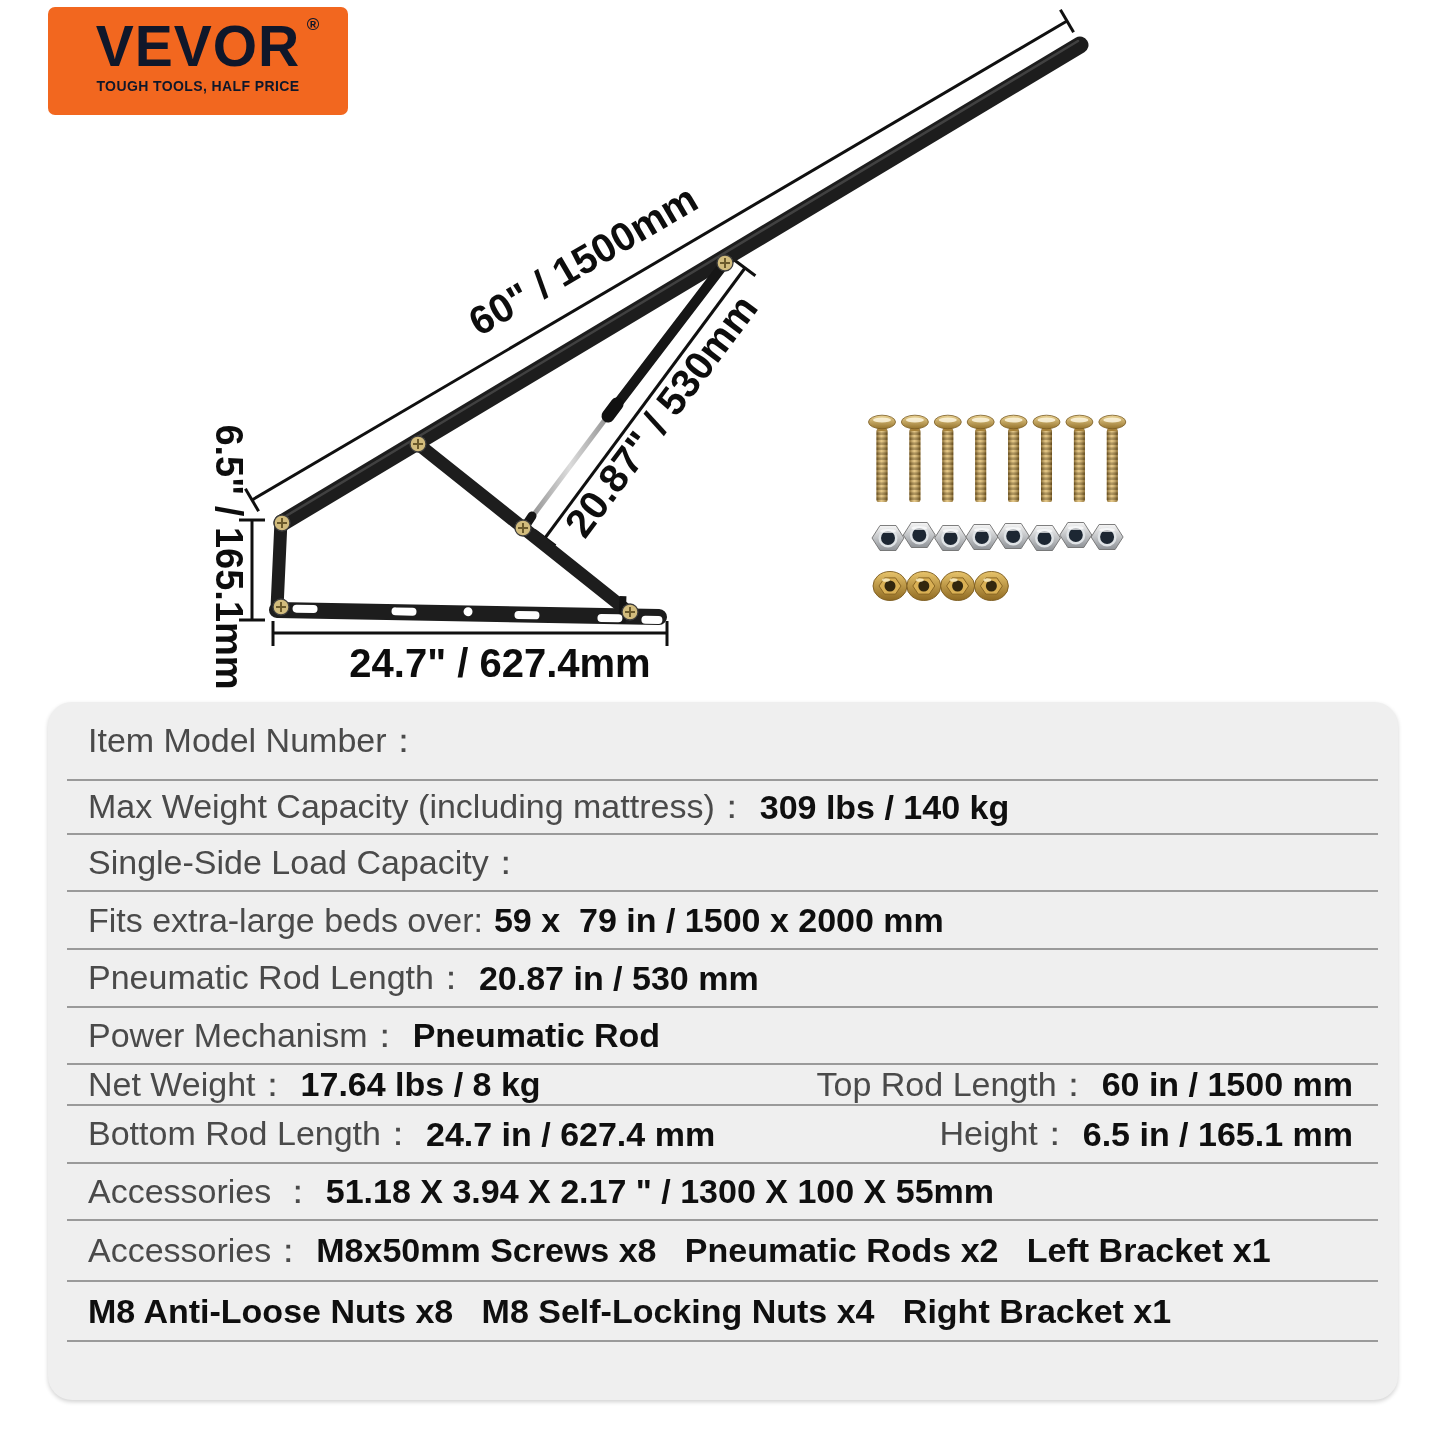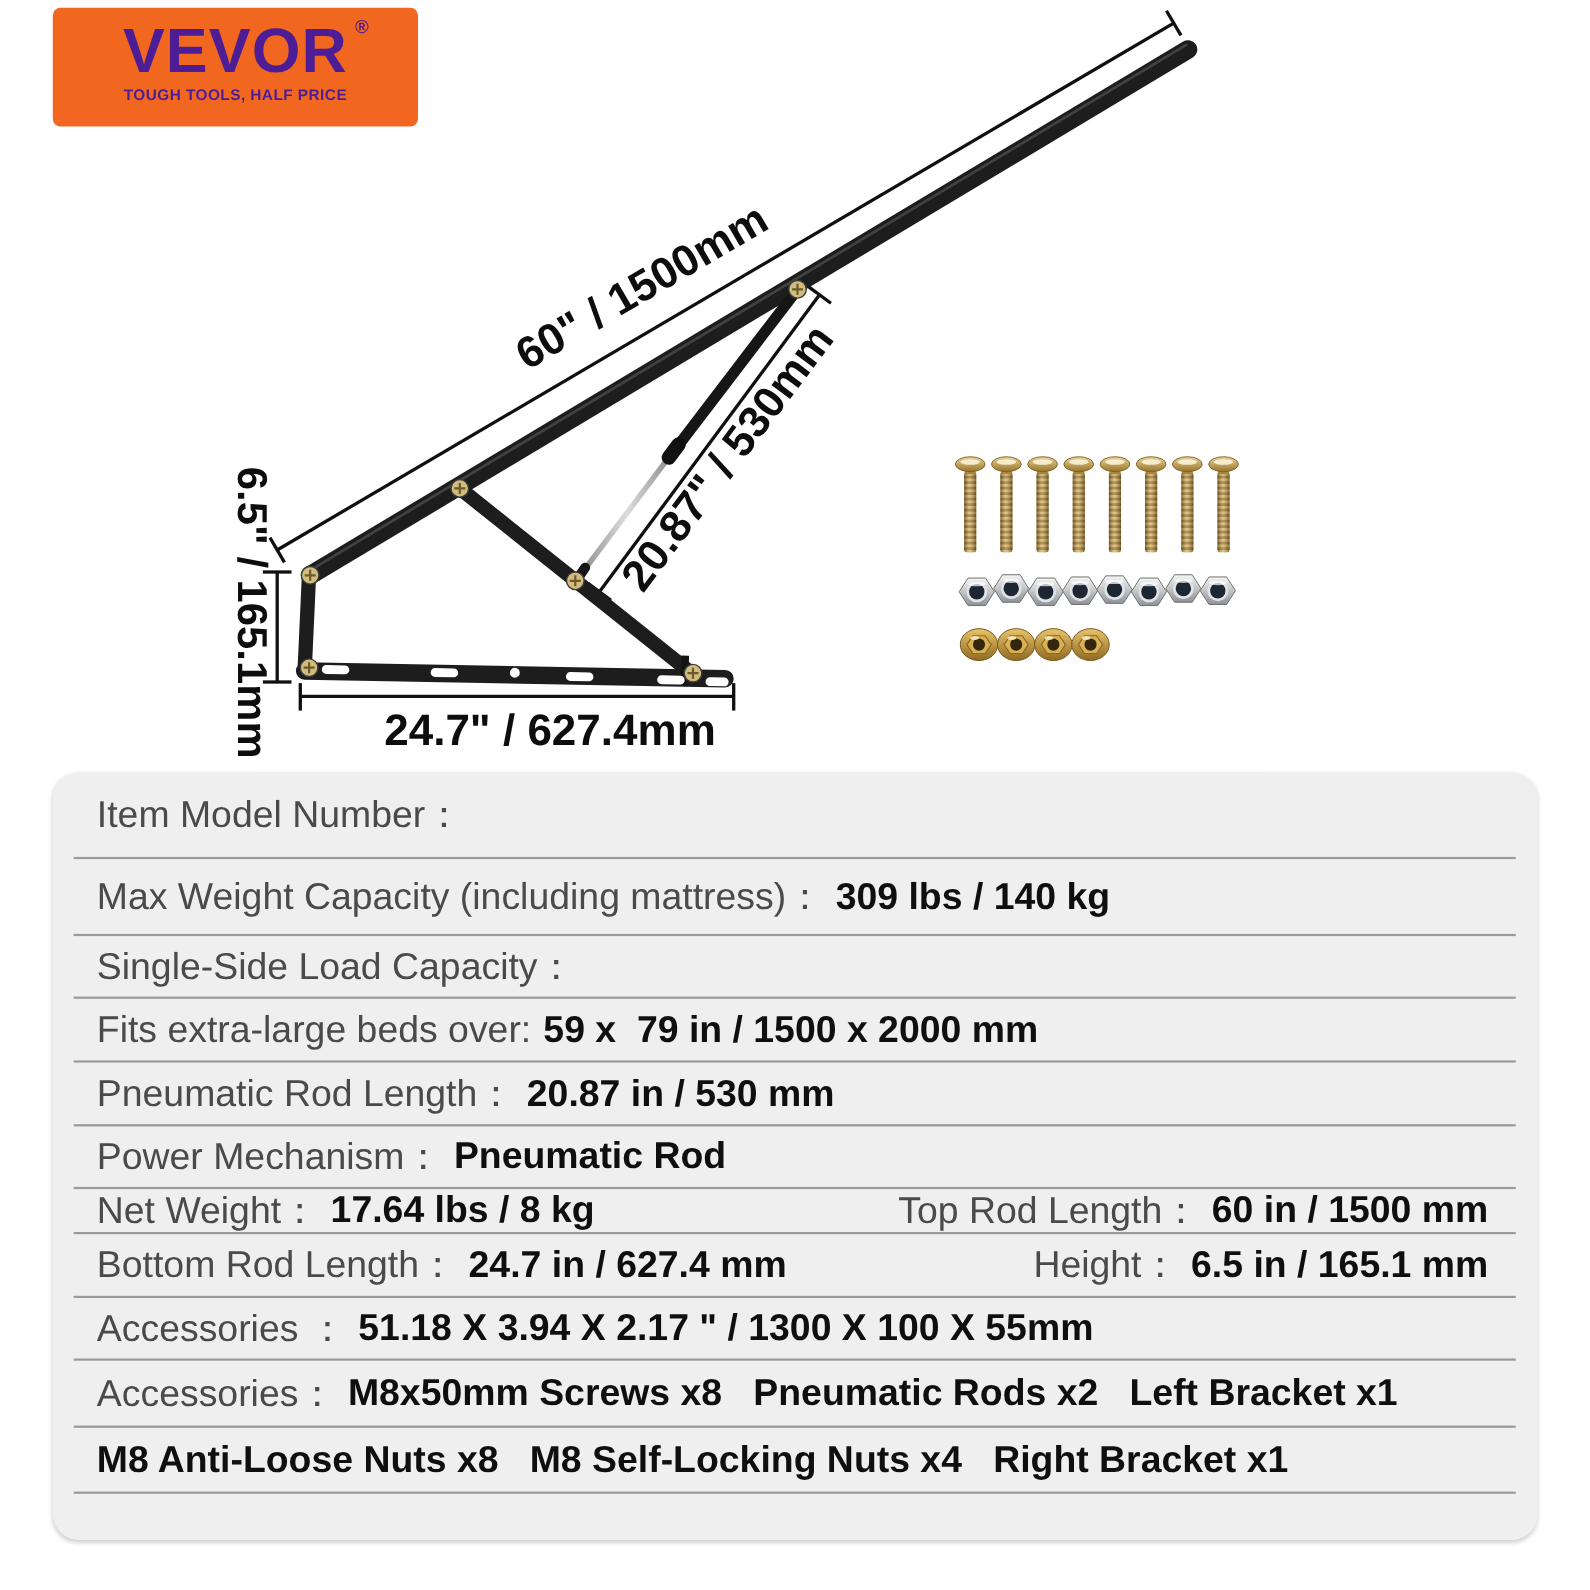--- a/index.html
+++ b/index.html
@@ -2,22 +2,22 @@
 <html><head>
 <meta charset="utf-8">
 <style>
   html,body{margin:0;padding:0;}
   body{
     width:1445px;height:1445px;position:relative;background:#ffffff;overflow:hidden;
     font-family:"Liberation Sans","DejaVu Sans",sans-serif;
   }
   
   .logo{
-    position:absolute;left:48px;top:7px;width:332px;height:108px;
-    background:#F2671F;border-radius:7px;color:#4c1d95;text-align:center;z-index:5;
+    position:absolute;left:48px;top:7px;width:300px;height:108px;
+    background:#F2671F;border-radius:7px;color:#0f172a;text-align:center;z-index:5;
   }
   .logo .brand{font-size:57px;font-weight:bold;letter-spacing:1px;line-height:1;margin-top:11px;position:relative;display:inline-block;}
   .logo .reg{position:absolute;right:-20px;top:-2px;font-size:17px;font-weight:bold;}
   .logo .tagline{font-size:14px;font-weight:bold;letter-spacing:.4px;margin-top:3px;}
   
   svg.diagram{position:absolute;left:0;top:0;}
   svg text{font-family:"Liberation Sans","DejaVu Sans",sans-serif;font-weight:bold;fill:#0d0d0d;}
   
   .panel{
     position:absolute;left:48px;top:702px;width:1350px;height:698px;
@@ -268,21 +268,21 @@
         <ellipse cx="991.4" cy="586" rx="17" ry="14.5" fill="url(#gFlange)" stroke="#7a5a1d" stroke-width="0.9"></ellipse>
         <polygon points="1002.4,586.0 996.9,594.1 985.9,594.1 980.4,586.0 985.9,577.9 996.9,577.9" fill="#d9b054" stroke="#8a6724" stroke-width="1"></polygon>
         <circle cx="991.4" cy="586" r="5.5" fill="#32270e"></circle>
         <ellipse cx="987.4" cy="580" rx="4" ry="1.8" fill="rgba(255,245,210,0.75)"></ellipse>
       </g>
     </g>
 </svg>
 
 <div class="panel" id="spec-panel">
     <div class="row" style="height: 78px;"><div class="cell"><span class="lbl">Item Model Number：</span></div></div>
-    <div class="row" style="height: 70px;"><div class="cell"><span class="lbl">Max Weight Capacity (including mattress)：</span><span class="val">309 lbs / 140 kg</span></div></div>
+    <div class="row" style="height: 54px;"><div class="cell"><span class="lbl">Max Weight Capacity (including mattress)：</span><span class="val">309 lbs / 140 kg</span></div></div>
     <div class="row" style="height: 57px;"><div class="cell"><span class="lbl">Single-Side Load Capacity：</span></div></div>
     <div class="row" style="height: 58px;"><div class="cell"><span class="lbl">Fits extra-large beds over:</span><span class="val">59 x  79 in / 1500 x 2000 mm</span></div></div>
     <div class="row" style="height: 58px;"><div class="cell"><span class="lbl">Pneumatic Rod Length：</span><span class="val">20.87 in / 530 mm</span></div></div>
     <div class="row" style="height: 57px;"><div class="cell"><span class="lbl">Power Mechanism：</span><span class="val">Pneumatic Rod</span></div></div>
     <div class="row two" style="height: 41px;"><div class="cell"><span class="lbl">Net Weight：</span><span class="val">17.64 lbs / 8 kg</span></div><div class="cell"><span class="lbl">Top Rod Length：</span><span class="val">60 in / 1500 mm</span></div></div>
     <div class="row two" style="height: 58px;"><div class="cell"><span class="lbl">Bottom Rod Length：</span><span class="val">24.7 in / 627.4 mm</span></div><div class="cell"><span class="lbl">Height：</span><span class="val">6.5 in / 165.1 mm</span></div></div>
     <div class="row" style="height: 57px;"><div class="cell"><span class="lbl">Accessories ：</span><span class="val">51.18 X 3.94 X 2.17 " / 1300 X 100 X 55mm</span></div></div>
     <div class="row" style="height: 61px;"><div class="cell"><span class="lbl">Accessories：</span><span class="val">M8x50mm Screws x8   Pneumatic Rods x2   Left Bracket x1</span></div></div>
     <div class="row" style="height: 60px;"><div class="cell"><span class="val" style="margin-left: 0px;">M8 Anti-Loose Nuts x8   M8 Self-Locking Nuts x4   Right Bracket x1</span></div></div>
   </div>

